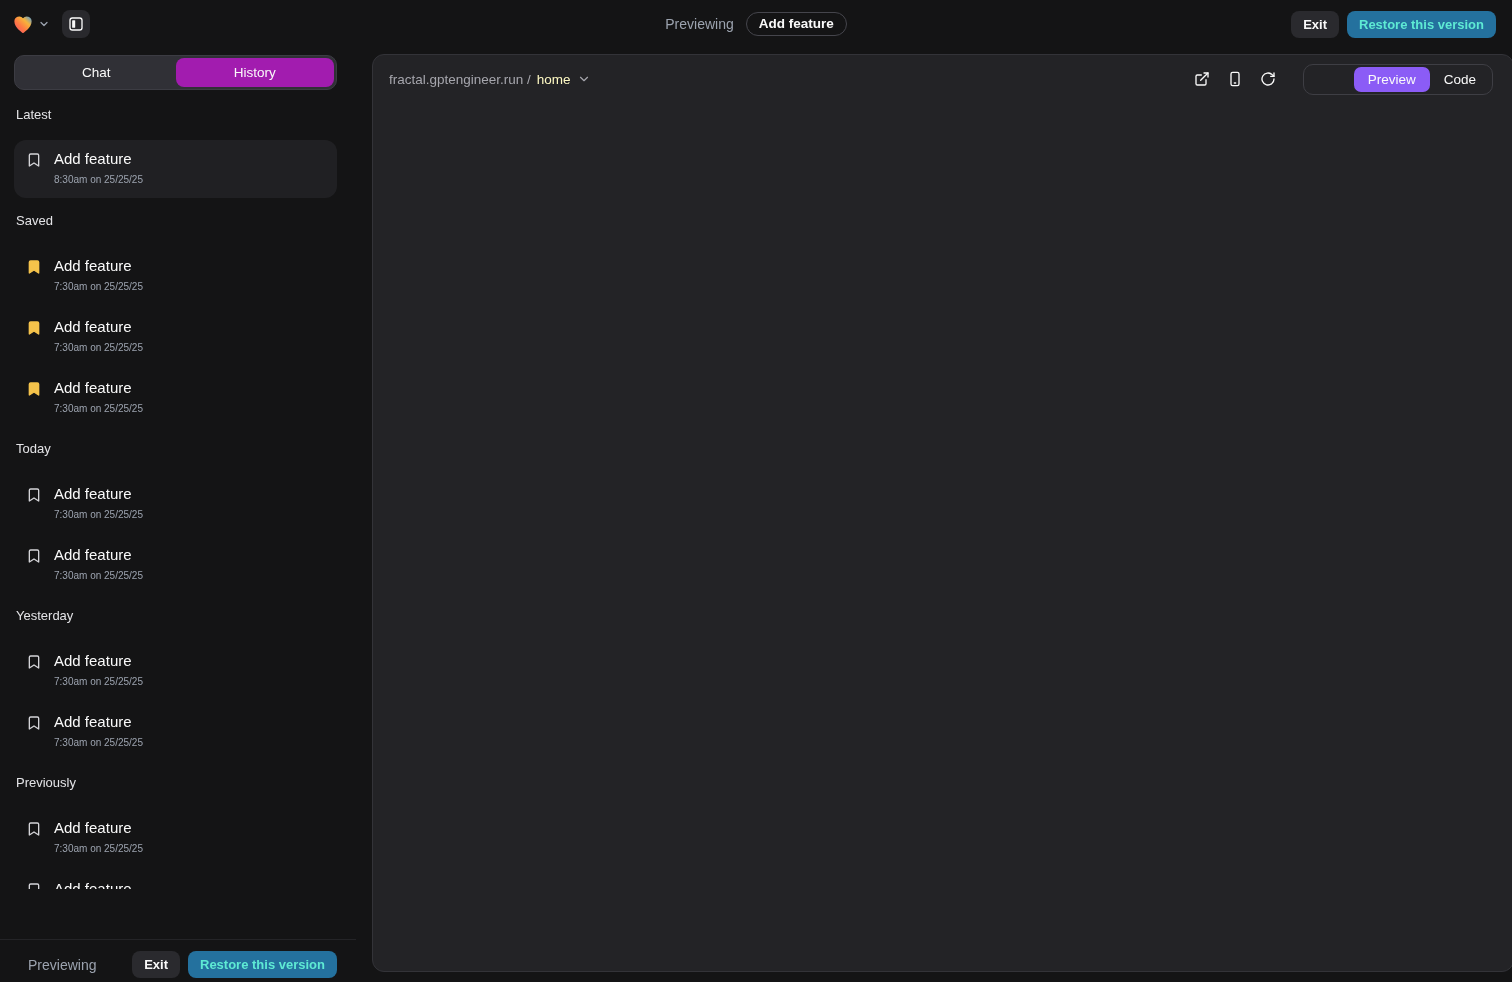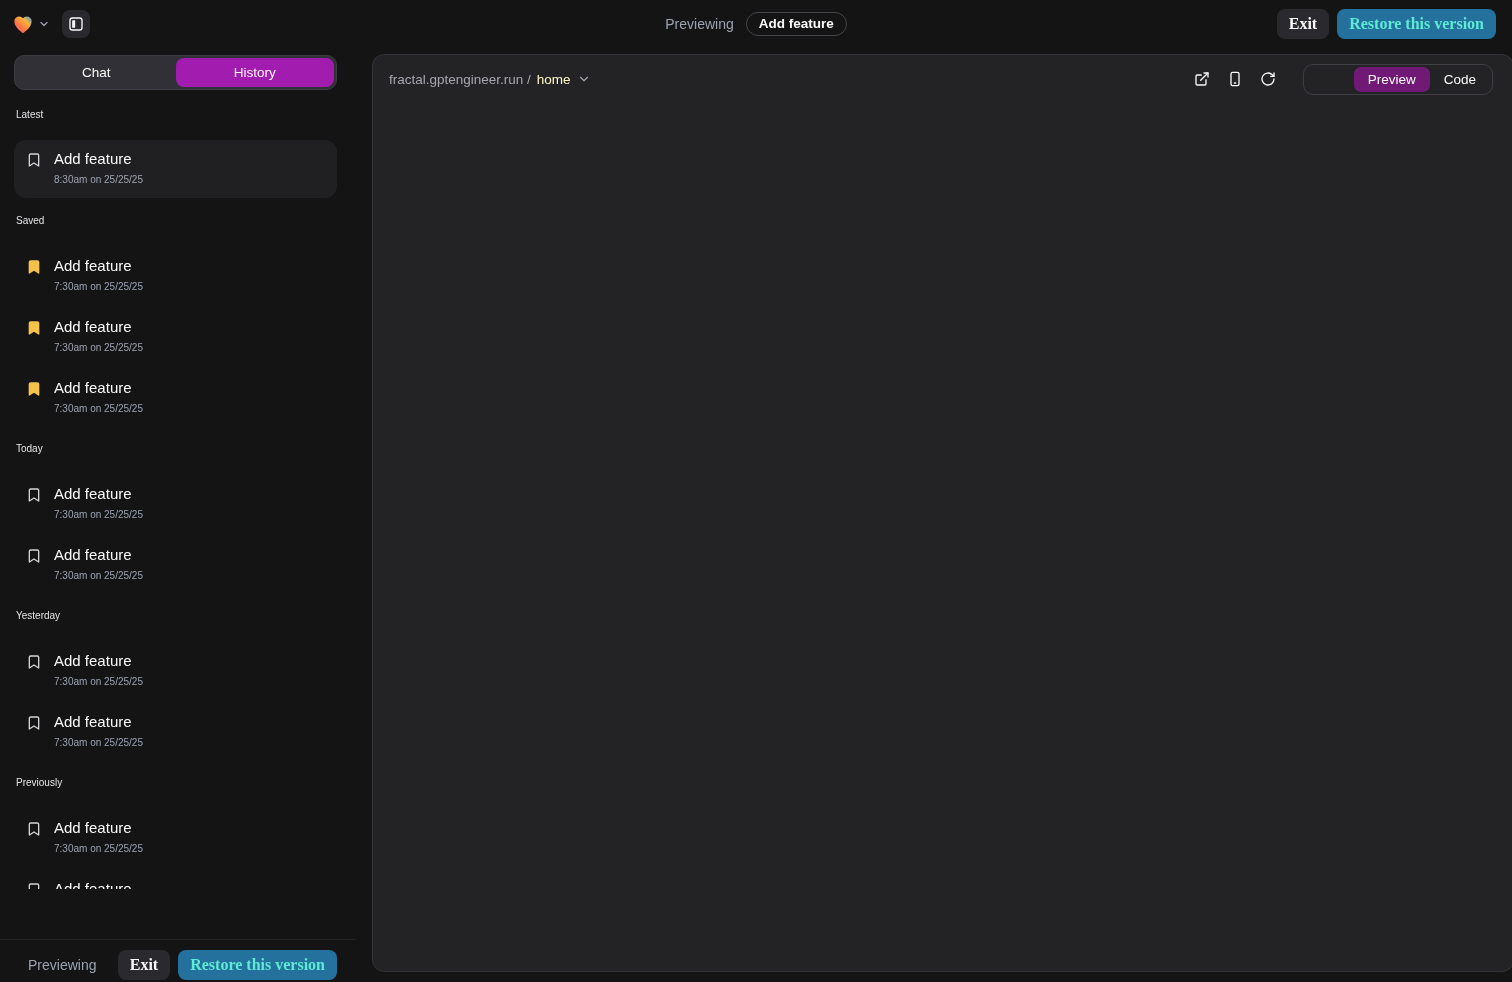--- a/index.html
+++ b/index.html
@@ -10,34 +10,34 @@
   .topbar { position:absolute; left:0; top:0; width:1512px; height:48px; display:flex; align-items:center; }
   .tb-left { position:absolute; left:12px; top:0; height:48px; display:flex; align-items:center; gap:6px; }
   .logo-btn { display:flex; align-items:center; gap:4px; cursor:pointer; }
   .tb-toggle { width:28px; height:28px; margin-left:6px; background:#29292d; border-radius:8px;
                display:flex; align-items:center; justify-content:center; cursor:pointer; }
   .tb-center { position:absolute; left:0; right:0; top:0; height:48px; display:flex; align-items:center; justify-content:center; gap:12px; }
   .tb-previewing { color:#9ca3af; font-size:14px; }
   .version-badge { border:1px solid #45454c; border-radius:999px; padding:3px 12px 4px;
                    color:#fafafa; font-size:13.5px; font-weight:600; }
   .tb-right { position:absolute; right:16px; top:0; height:48px; display:flex; align-items:center; gap:8px; }
-  .btn { border:none; border-radius:8px; font-size:16px; font-family:Liberation Serif, serif; cursor:pointer; }
+  .btn { border:none; border-radius:8px; font-size:13px; font-family:Liberation Sans, sans-serif; cursor:pointer; }
   .btn-dark { background:#2a2a2e; color:#fafafa; padding:6px 12px; font-weight:600; }
   .btn-restore { background:#24719e; color:#5eead4; padding:6px 12px; font-weight:600; }
 
   
   .sidebar { position:absolute; left:0; top:55px; width:356px; height:934px; }
   .tabs { margin:0 15px 0 14px; width:323px; height:35px; background:#303036; border:1px solid #3c3c43;
           border-radius:10px; display:flex; padding:2px; }
   .tab { flex:1; display:flex; align-items:center; justify-content:center; border-radius:8px;
          color:#fafafa; font-size:13.5px; cursor:pointer; }
   .tab.active { background:#a21caf; font-weight:400; }
   .hist-list { margin-left:14px; width:323px; height:799px; padding-top:16px; overflow:hidden; }
   .sec { margin-bottom:2px; }
-  .sec-title { color:#e4e4e7; font-size:10px; line-height:17px; padding-left:2px; margin-bottom:28px; }
+  .sec-title { color:#e4e4e7; font-size:13px; line-height:17px; padding-left:2px; margin-bottom:28px; }
   .sec.latest .sec-title { margin-bottom:17px; }
   .hitem { display:flex; gap:12px; padding:0 12px; margin-bottom:23px; cursor:pointer; }
   .hitem.card { background:#202023; border-radius:12px; padding:10px 12px; margin-bottom:14px; }
   .bm { width:16px; height:16px; margin-top:2px; flex:none; color:#d4d4d8; }
   .bm.filled { color:#f5c34b; }
   .ht { color:#fafafa; font-size:15px; line-height:18px; font-weight:400; }
   .hs { color:#9ca3af; font-size:10px; line-height:16px; margin-top:4px; }
   .side-footer { position:absolute; left:0; bottom:0; width:356px; height:50px; border-top:1px solid #242427;
                  display:flex; align-items:center; padding:0 19px 0 28px; background:#141415; }
   .sf-status { color:#9ca3af; font-size:14px; }
@@ -49,21 +49,21 @@
   .panel-head { height:42px; display:flex; align-items:center; padding:6px 20px 0 16px; }
   .url-group { display:flex; align-items:center; gap:6px; font-size:13.5px; cursor:pointer; }
   .url-prefix { color:#a6a6ad; }
   .url-page { color:#fef9c3; font-weight:400; }
   .head-icons { margin-left:auto; display:flex; align-items:center; gap:9px; }
   .icon-btn { width:24px; height:24px; display:flex; align-items:center; justify-content:center;
               color:#fafafa; cursor:pointer; background:none; border:none; }
   .view-toggle { margin-left:14px; border:1px solid #3e3e44; border-radius:10px; padding:2px; display:flex; height:31px; }
   .vt-seg { display:flex; align-items:center; padding:0 14px; border-radius:7px; color:#fafafa;
             font-size:13.5px; cursor:pointer; }
-  .vt-seg.active { background:#701a75;margin-left:48px; }
+  .vt-seg.active { background:#8b5cf6;margin-left:48px; }
   .panel-body { flex:1; }
   svg { display:block; }
 </style>
 </head>
 <body>
 
 <div class="topbar">
   <div class="tb-left">
     <div class="logo-btn">
       <span>

